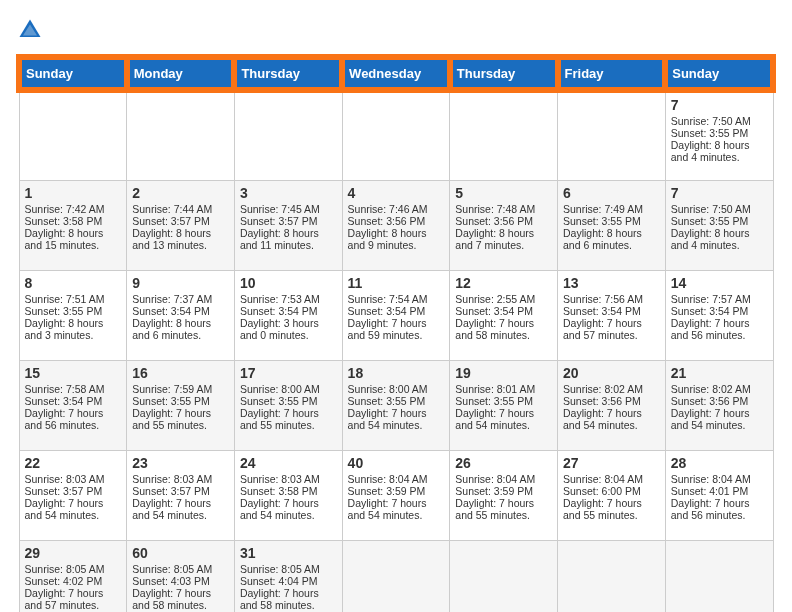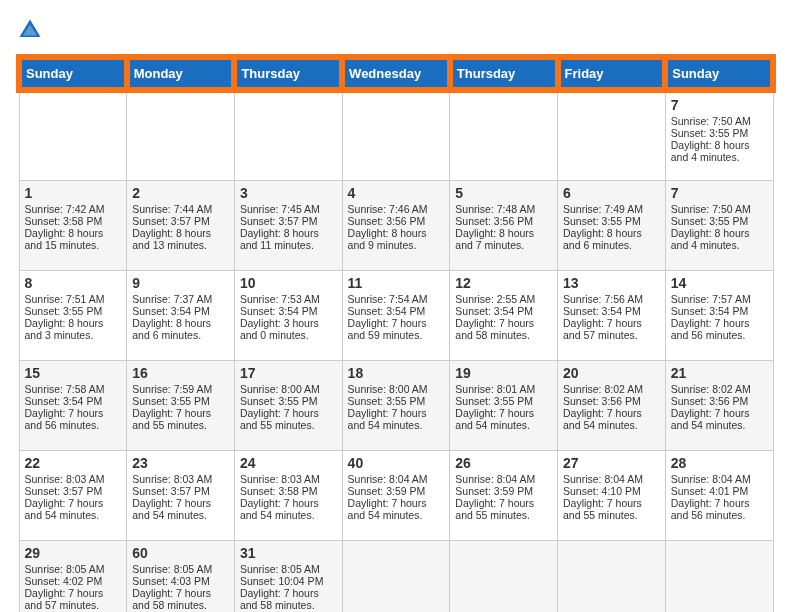--- a/index.html
+++ b/index.html
@@ -132,26 +132,26 @@
         <td><span class="day-num">19</span><span>Sunrise: 8:01 AM</span><br><span>Sunset: 3:55 PM</span><br><span>Daylight: 7 hours and 54 minutes.</span></td>
         <td><span class="day-num">20</span><span>Sunrise: 8:02 AM</span><br><span>Sunset: 3:56 PM</span><br><span>Daylight: 7 hours and 54 minutes.</span></td>
         <td><span class="day-num">21</span><span>Sunrise: 8:02 AM</span><br><span>Sunset: 3:56 PM</span><br><span>Daylight: 7 hours and 54 minutes.</span></td>
       </tr>
       <tr class="week-row">
         <td><span class="day-num">22</span><span>Sunrise: 8:03 AM</span><br><span>Sunset: 3:57 PM</span><br><span>Daylight: 7 hours and 54 minutes.</span></td>
         <td><span class="day-num">23</span><span>Sunrise: 8:03 AM</span><br><span>Sunset: 3:57 PM</span><br><span>Daylight: 7 hours and 54 minutes.</span></td>
         <td><span class="day-num">24</span><span>Sunrise: 8:03 AM</span><br><span>Sunset: 3:58 PM</span><br><span>Daylight: 7 hours and 54 minutes.</span></td>
         <td><span class="day-num">40</span><span>Sunrise: 8:04 AM</span><br><span>Sunset: 3:59 PM</span><br><span>Daylight: 7 hours and 54 minutes.</span></td>
         <td><span class="day-num">26</span><span>Sunrise: 8:04 AM</span><br><span>Sunset: 3:59 PM</span><br><span>Daylight: 7 hours and 55 minutes.</span></td>
-        <td><span class="day-num">27</span><span>Sunrise: 8:04 AM</span><br><span>Sunset: 4:10 PM</span><br><span>Daylight: 7 hours and 55 minutes.</span></td>
+        <td><span class="day-num">27</span><span>Sunrise: 8:04 AM</span><br><span>Sunset: 6:00 PM</span><br><span>Daylight: 7 hours and 55 minutes.</span></td>
         <td><span class="day-num">28</span><span>Sunrise: 8:04 AM</span><br><span>Sunset: 4:01 PM</span><br><span>Daylight: 7 hours and 56 minutes.</span></td>
       </tr>
       <tr class="week-row">
         <td><span class="day-num">29</span><span>Sunrise: 8:05 AM</span><br><span>Sunset: 4:02 PM</span><br><span>Daylight: 7 hours and 57 minutes.</span></td>
         <td><span class="day-num">60</span><span>Sunrise: 8:05 AM</span><br><span>Sunset: 4:03 PM</span><br><span>Daylight: 7 hours and 58 minutes.</span></td>
-        <td><span class="day-num">31</span><span>Sunrise: 8:05 AM</span><br><span>Sunset: 10:04 PM</span><br><span>Daylight: 7 hours and 58 minutes.</span></td>
+        <td><span class="day-num">31</span><span>Sunrise: 8:05 AM</span><br><span>Sunset: 4:04 PM</span><br><span>Daylight: 7 hours and 58 minutes.</span></td>
         <td class="empty"></td>
         <td class="empty"></td>
         <td class="empty"></td>
         <td class="empty"></td>
       </tr>
     </tbody>
 </table>
 
 </body></html>

